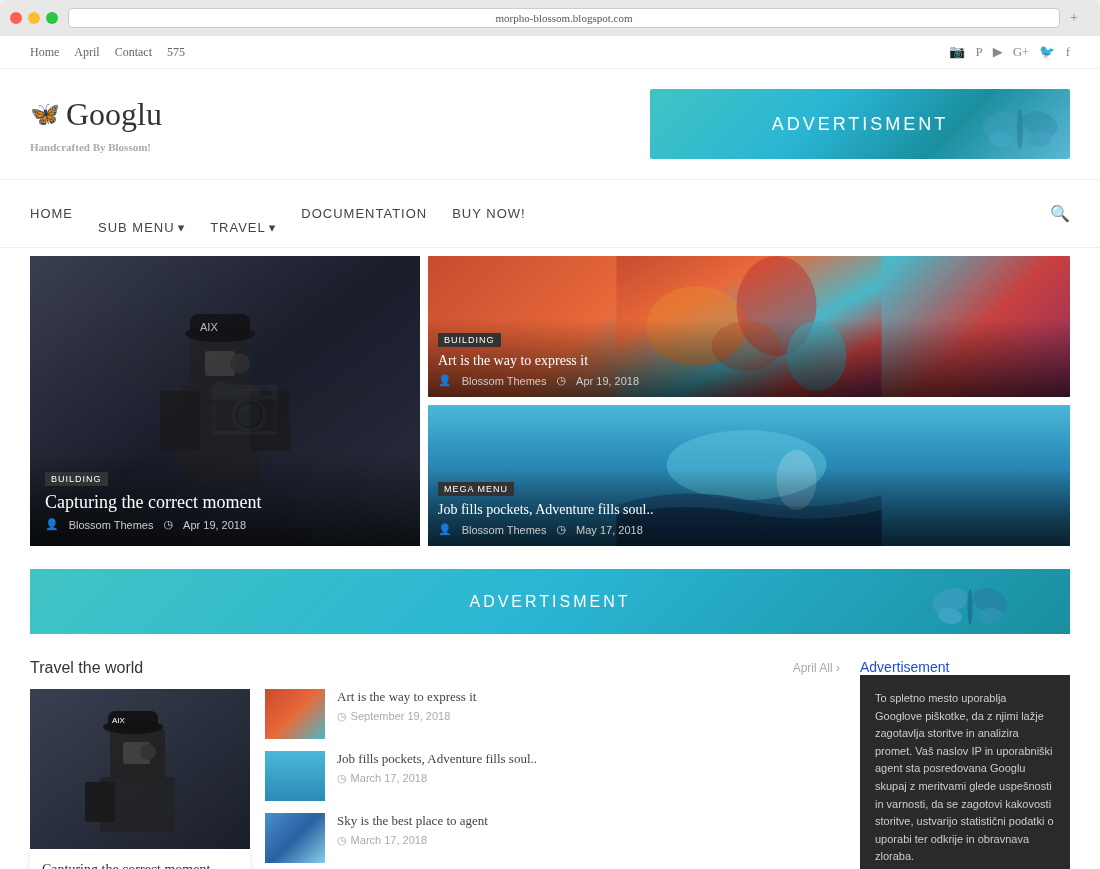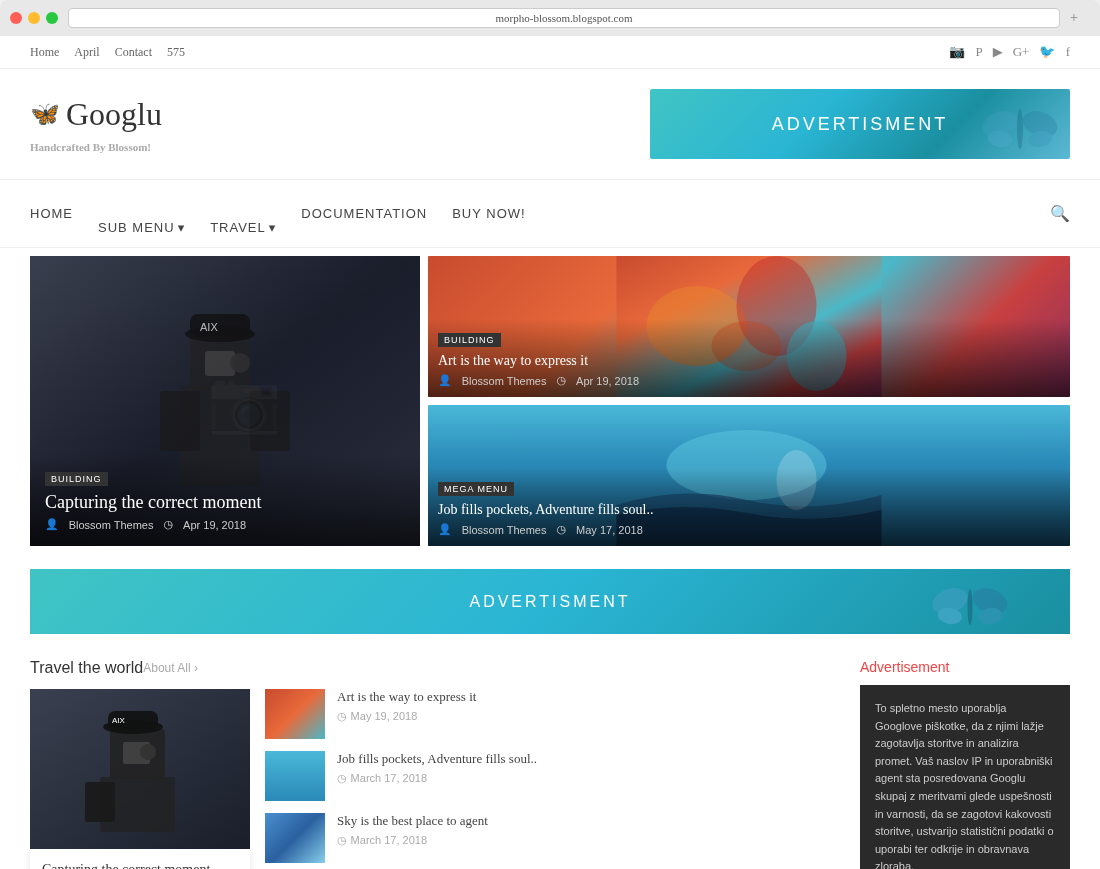--- a/index.html
+++ b/index.html
@@ -145,21 +145,21 @@
       margin: 15px 30px;
       background: linear-gradient(135deg, #40c4c4 0%, #2ab5d4 50%, #1a8fa0 100%);
       height: 65px; display: flex; align-items: center; justify-content: center;
       position: relative; overflow: hidden; cursor: pointer;
     }
     .mid-ad-text { color: white; font-size: 16px; letter-spacing: 3px; font-family: sans-serif; font-weight: 300; }
 
     
     .travel-section { padding: 10px 30px; display: flex; gap: 20px; }
     .travel-main { flex: 1; }
-    .travel-header { display: flex; justify-content: flex-start; align-items: center; margin-bottom: 12px; }
+    .travel-header { display: flex; justify-content: space-between; align-items: center; margin-bottom: 12px; }
     .section-title { font-size: 16px; color: #333; font-family: sans-serif; font-weight: normal; }
     .view-all { font-size: 12px; color: #aaa; cursor: pointer; font-family: sans-serif; }
 
     .travel-content { display: flex; gap: 15px; }
     .travel-featured {
       width: 220px; flex-shrink: 0; position: relative; cursor: pointer;
     }
     .travel-feat-img {
       width: 220px; height: 160px; background: #2a2a3a;
       overflow: hidden; position: relative;
@@ -175,21 +175,21 @@
     .travel-thumb { width: 60px; height: 50px; flex-shrink: 0; overflow: hidden; }
     .thumb-art { background: linear-gradient(135deg, #c84b2f, #e8693a, #4ab8c8); width: 100%; height: 100%; }
     .thumb-surf { background: linear-gradient(180deg, #4ab8d8, #2a8ab8); width: 100%; height: 100%; }
     .thumb-sky { background: linear-gradient(135deg, #4a90d0, #2a60a0, #87ceeb); width: 100%; height: 100%; }
     .travel-item-text {}
     .travel-item-title { font-size: 13px; color: #444; margin-bottom: 4px; line-height: 1.3; }
     .travel-item-date { font-size: 11px; color: #aaa; font-family: sans-serif; display: flex; align-items: center; gap: 4px; }
 
     
     .sidebar { width: 210px; flex-shrink: 0; }
-    .sidebar-title { font-size: 14px; color: #ef4444; font-family: sans-serif; margin-bottom: 10px; }
+    .sidebar-title { font-size: 14px; color: #1d4ed8; font-family: sans-serif; }
 
     
     .cookie-popup {
       background: #2a2a2a; color: #ccc; padding: 15px;
       font-size: 11px; line-height: 1.6; font-family: sans-serif;
       position: relative;
     }
     .cookie-buttons { display: flex; gap: 8px; margin-top: 10px; }
     .cookie-btn {
       padding: 6px 12px; font-size: 11px; cursor: pointer; border: none;
@@ -386,21 +386,21 @@
         <ellipse cx="40" cy="33" rx="2.5" ry="18" fill="#1a5a78"></ellipse>
       </svg>
     </div>
   </div>
 
   <div class="travel-section">
 
     <div class="travel-main">
       <div class="travel-header">
         <span class="section-title">Travel the world</span>
-        <span class="view-all">About All ›</span>
+        <span class="view-all">April All ›</span>
       </div>
 
       <div class="travel-content">
 
         <div class="travel-featured">
           <div class="travel-feat-img">
             <svg viewBox="0 0 220 160" style="width:100%;height:100%">
               <defs>
                 <linearGradient id="featbg" x1="0%" y1="0%" x2="100%" y2="100%">
                   <stop offset="0%" style="stop-color:#3a4050"></stop>
@@ -432,21 +432,21 @@
 
         <div class="travel-list">
           <div class="travel-item">
             <div class="travel-thumb">
               <div class="thumb-art"></div>
             </div>
             <div class="travel-item-text">
               <div class="travel-item-title">Art is the way to express it</div>
               <div class="travel-item-date">
                 <span>◷</span>
-                <span>May 19, 2018</span>
+                <span>September 19, 2018</span>
               </div>
             </div>
           </div>
           <div class="travel-item">
             <div class="travel-thumb">
               <div class="thumb-surf"></div>
             </div>
             <div class="travel-item-text">
               <div class="travel-item-title">Job fills pockets, Adventure fills soul..</div>
               <div class="travel-item-date">

